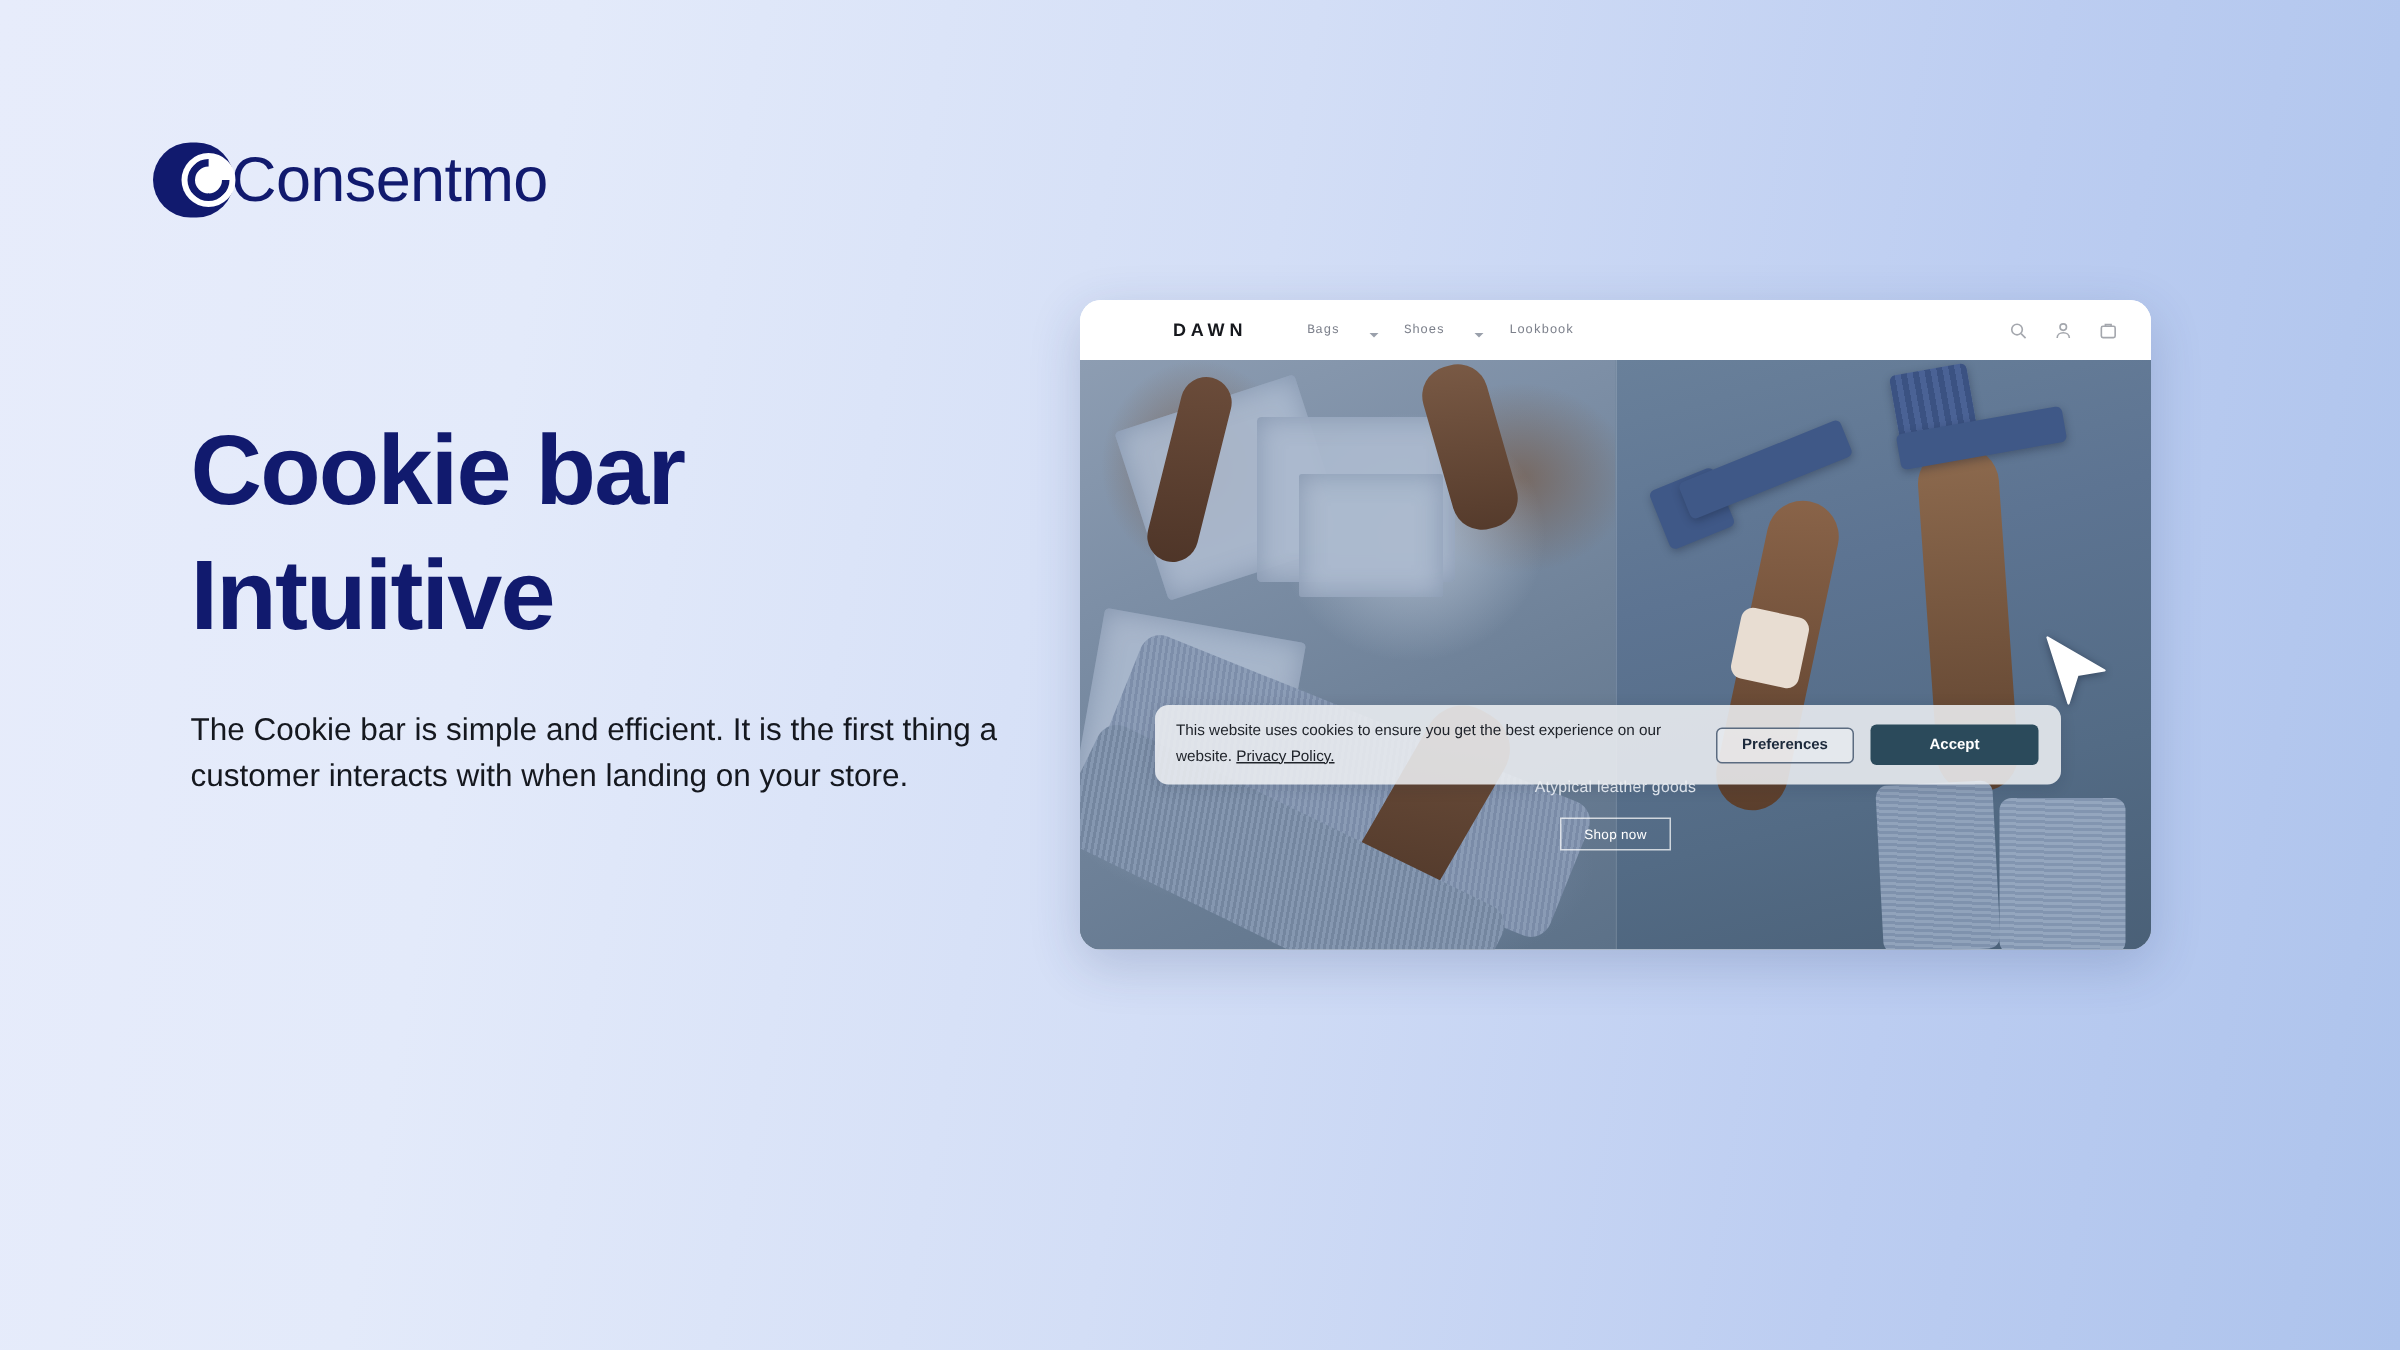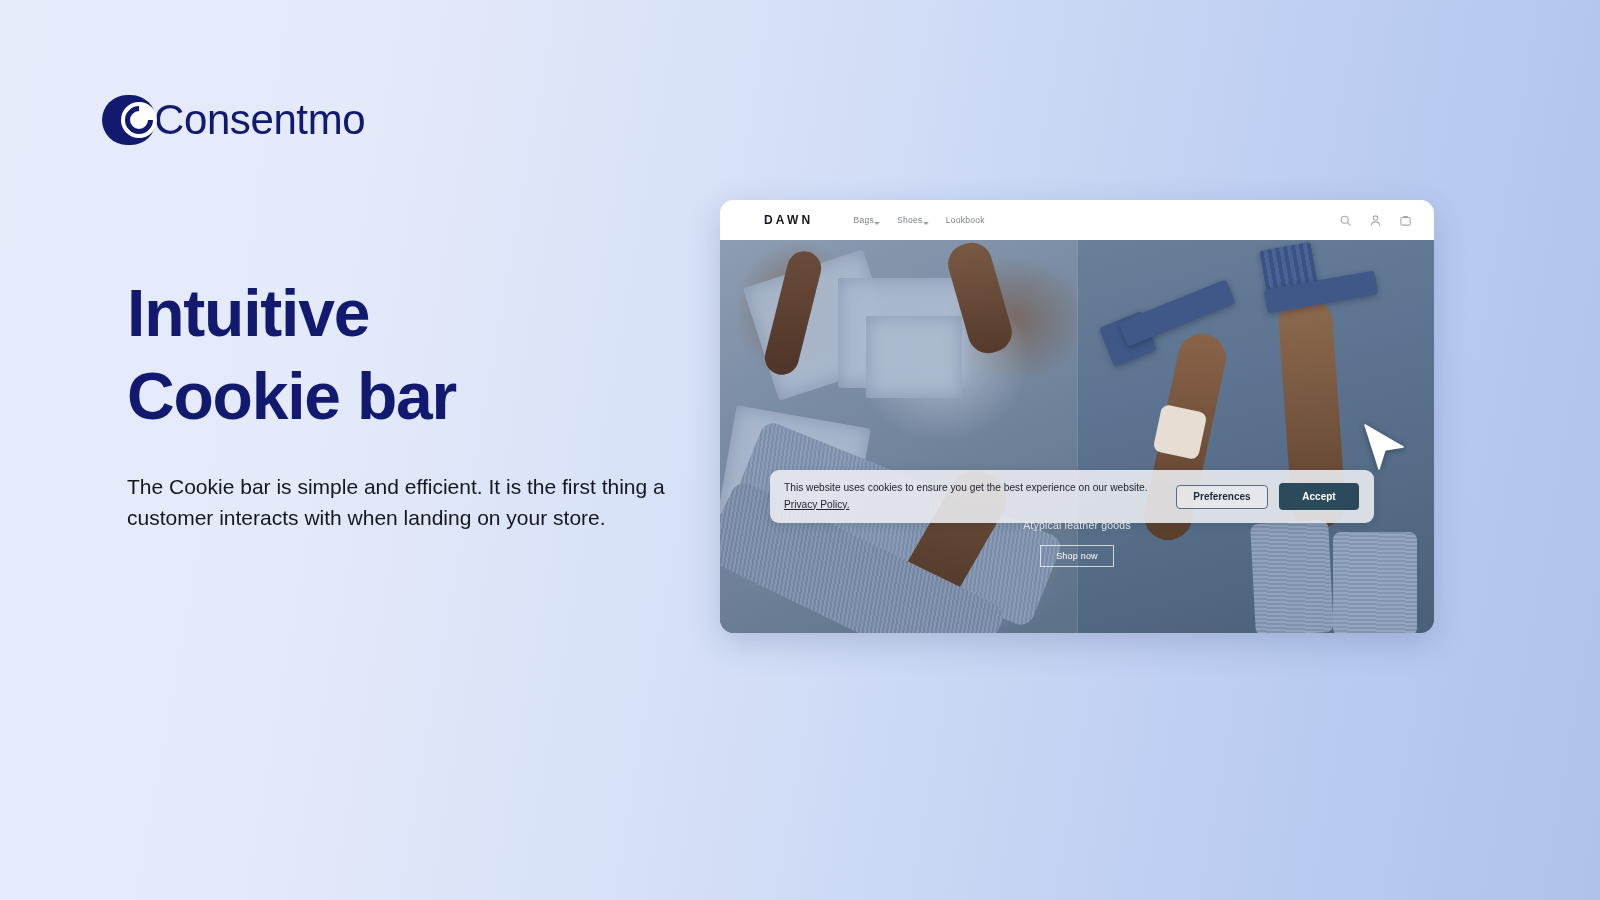--- a/index.html
+++ b/index.html
@@ -44,29 +44,30 @@
 
   
   .mockup {
     position:absolute; left:720px; top:200px; width:714px; height:433px;
     border-radius:14px; overflow:hidden;
     box-shadow:0 10px 34px rgba(40,60,110,.20);
     background:#fff;
   }
   .store-header {
     height:40px; background:#fff; display:flex; align-items:center;
-    padding:0 22px 0 44px; position:relative; z-index:4;
+    padding:0 22px 0 62px; position:relative; z-index:4;
   }
   .store-logo {
     font-size:12px; font-weight:700; color:#16181d; letter-spacing:3.2px;
   }
   .store-nav { display:flex; align-items:center; gap:17px; margin-left:40px; }
   .nav-item {
-    font-size:8.5px; color:#7d818c; display:flex; align-items:flex-end; gap:0;
+    font-size:8.5px; color:#7d818c; display:flex; align-items:flex-end; gap:20px;
     letter-spacing:.3px;
+    font-family:Liberation Mono, monospace;
   }
   .chev { width:0; height:0; border-left:3px solid transparent; border-right:3px solid transparent;
           border-top:3px solid #9aa0ab; }
   .store-icons { margin-left:auto; display:flex; align-items:center; gap:17px; }
   .ic { width:13px; height:13px; opacity:.62; }
   .ic svg { width:100%; height:100%; display:block; }
 
   
   .hero {
     position:absolute; left:0; top:40px; right:0; bottom:0; overflow:hidden;
@@ -186,21 +187,21 @@
     font-size:10.2px; line-height:1.62; color:#20242b; max-width:388px;
   }
   .cookie-link { color:#20242b; text-decoration:underline; }
   .cookie-actions { margin-left:auto; display:flex; align-items:center; gap:11px; }
   .btn-pref {
     width:92px; height:24px; border:1px solid #5b6b80; border-radius:4px;
     background:rgba(255,255,255,.30); color:#1d2a3c; font-size:10px; font-weight:700;
     display:flex; align-items:center; justify-content:center;
   }
   .btn-accept {
-    width:80px; height:27px; border-radius:4px; background:#2b4a5b; color:#fff;
+    width:112px; height:27px; border-radius:4px; background:#2b4a5b; color:#fff;
     font-size:10px; font-weight:700; display:flex; align-items:center; justify-content:center;
   }
 
   
   .cursor { position:absolute; left:1359px; top:421px; width:54px; height:54px; z-index:9; }
   .cursor svg { width:100%; height:100%; display:block;
     filter:drop-shadow(0 1px 3px rgba(10,20,40,.45)); }
 </style>
 </head>
 <body>
@@ -209,22 +210,22 @@
   <div class="logo-mark">
     <div class="pill"></div>
     <div class="ring"></div>
     <div class="ring-inner"></div>
   </div>
   <div class="logo-word">Consentmo</div>
 </div>
 
 <div class="copy">
   <div class="headline">
+    <div>Cookie bar</div>
     <div>Intuitive</div>
-    <div>Cookie bar</div>
   </div>
   <div class="subcopy">The Cookie bar is simple and efficient. It is the first thing a customer interacts with when landing on your store.</div>
 </div>
 
 <div class="mockup">
 
   <div class="store-header">
     <div class="store-logo">DAWN</div>
     <div class="store-nav">
       <div class="nav-item">

